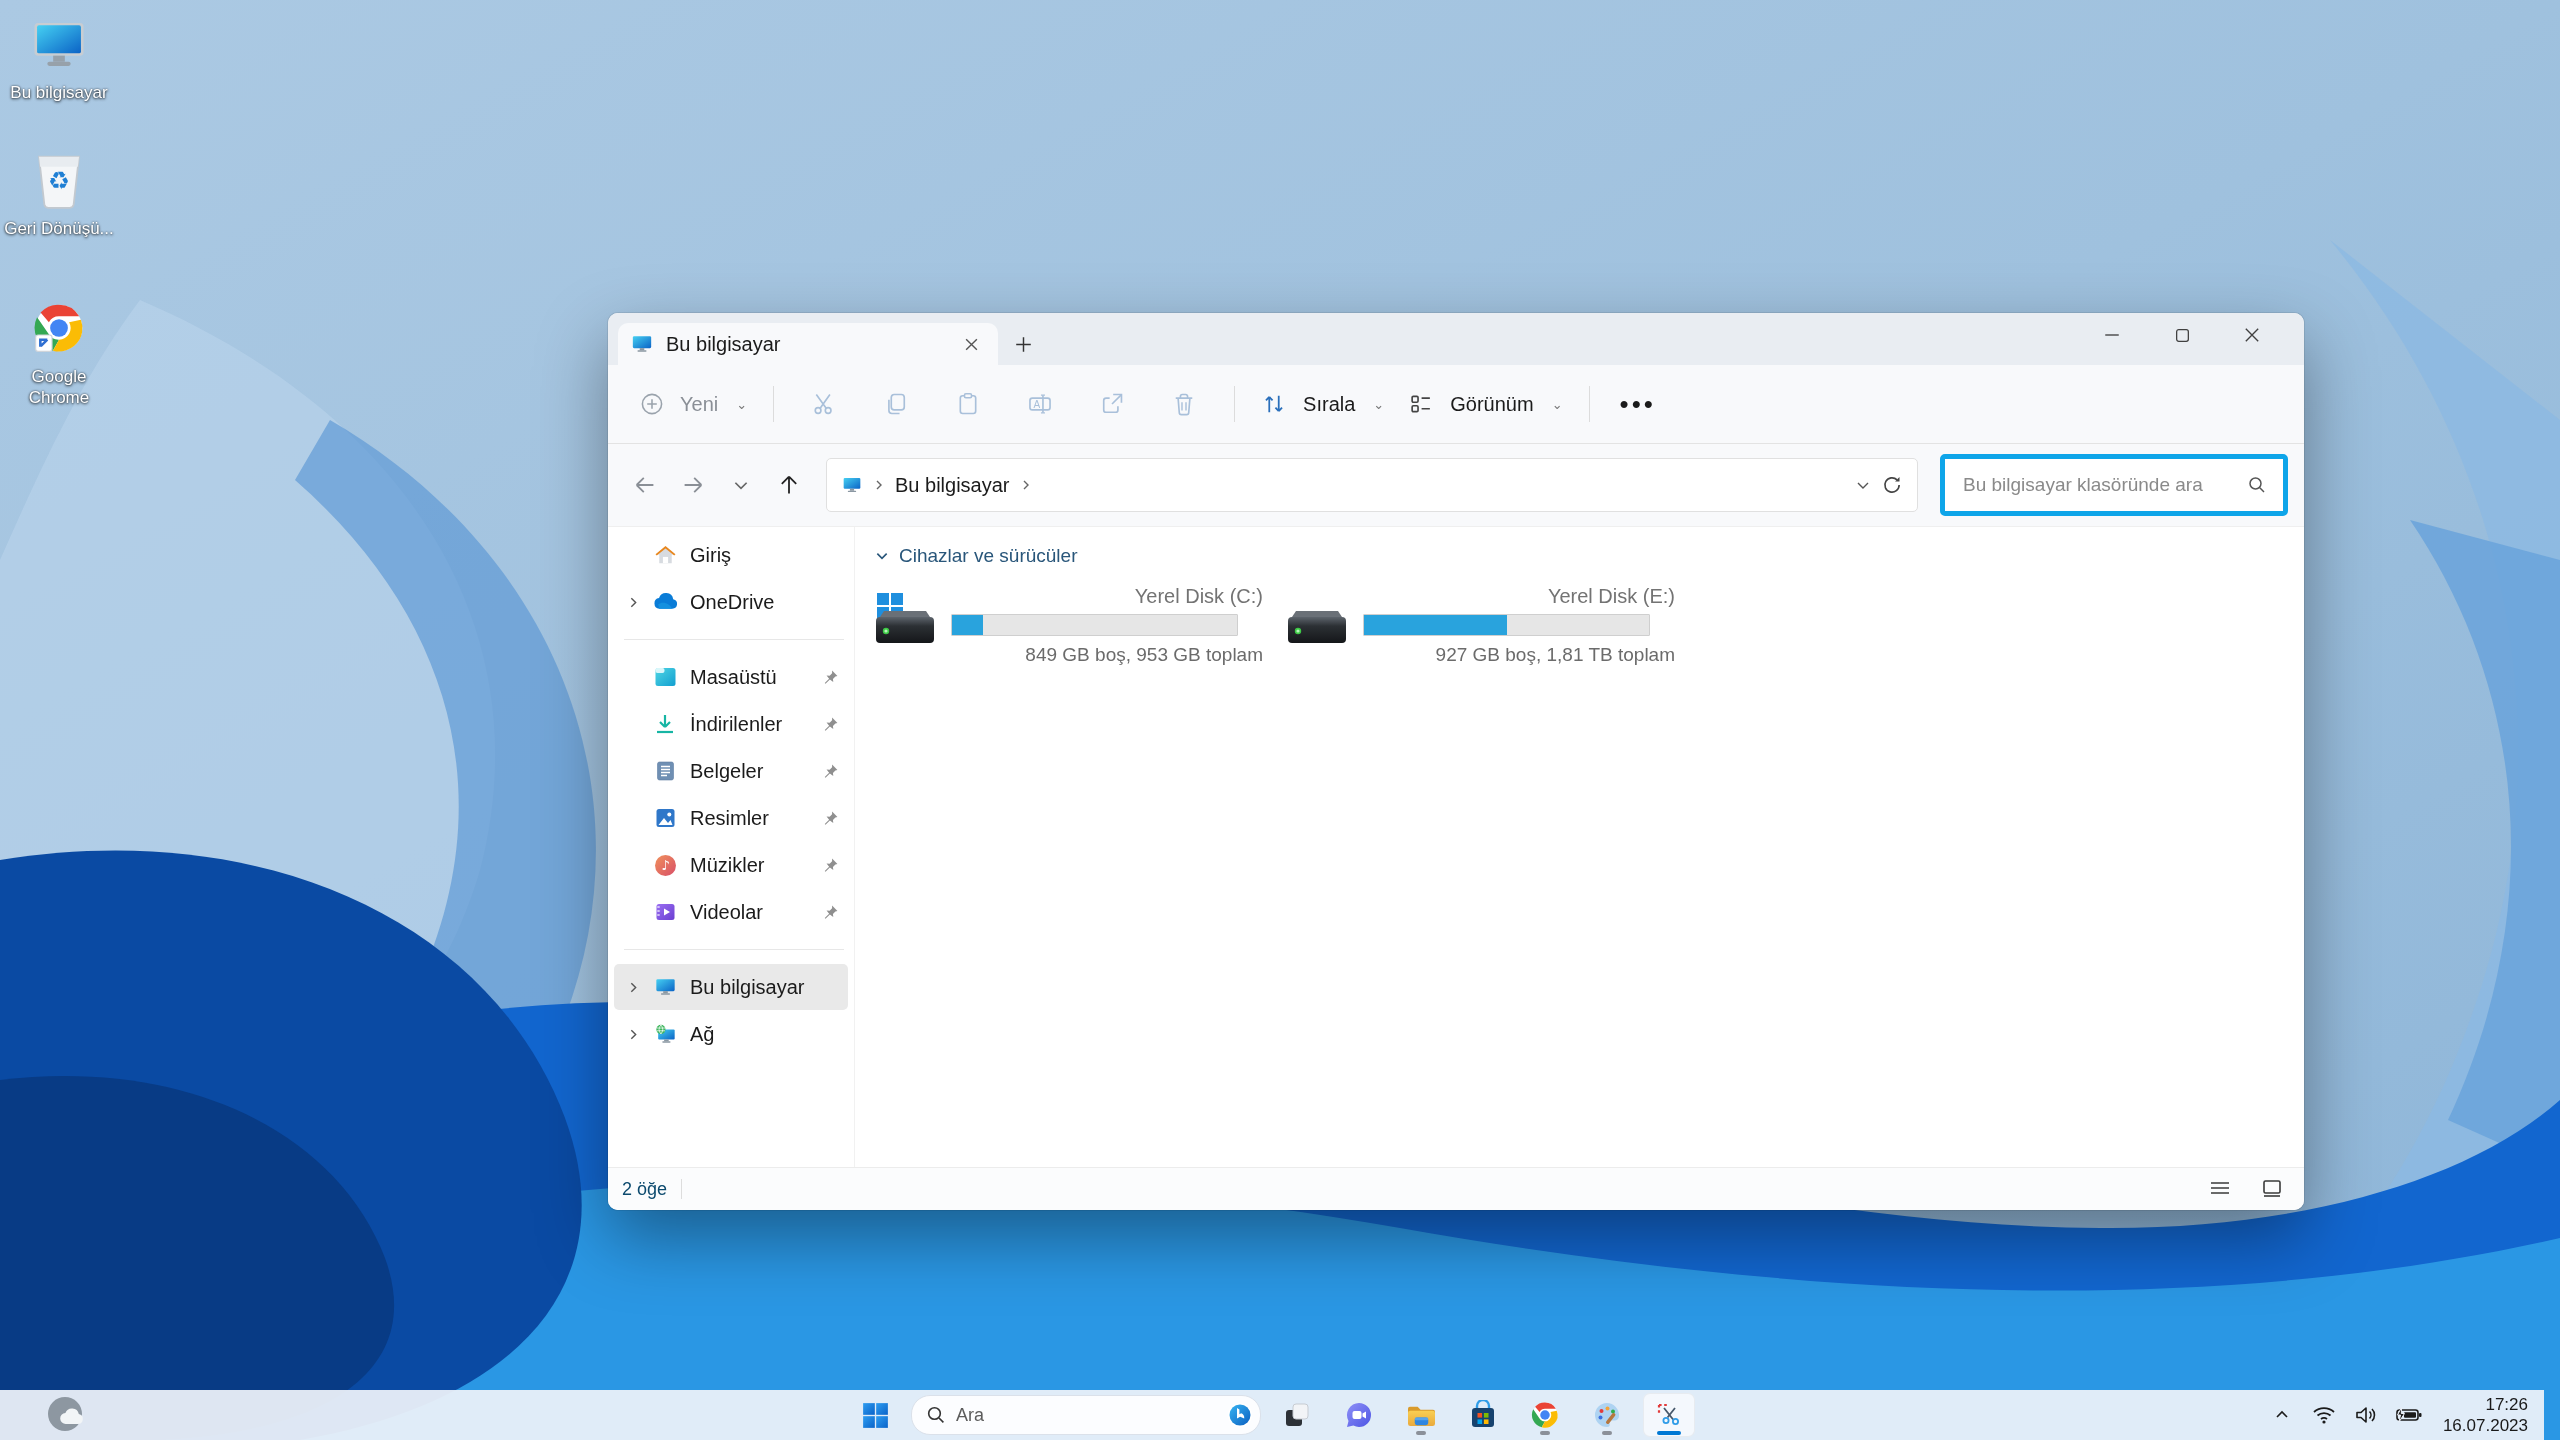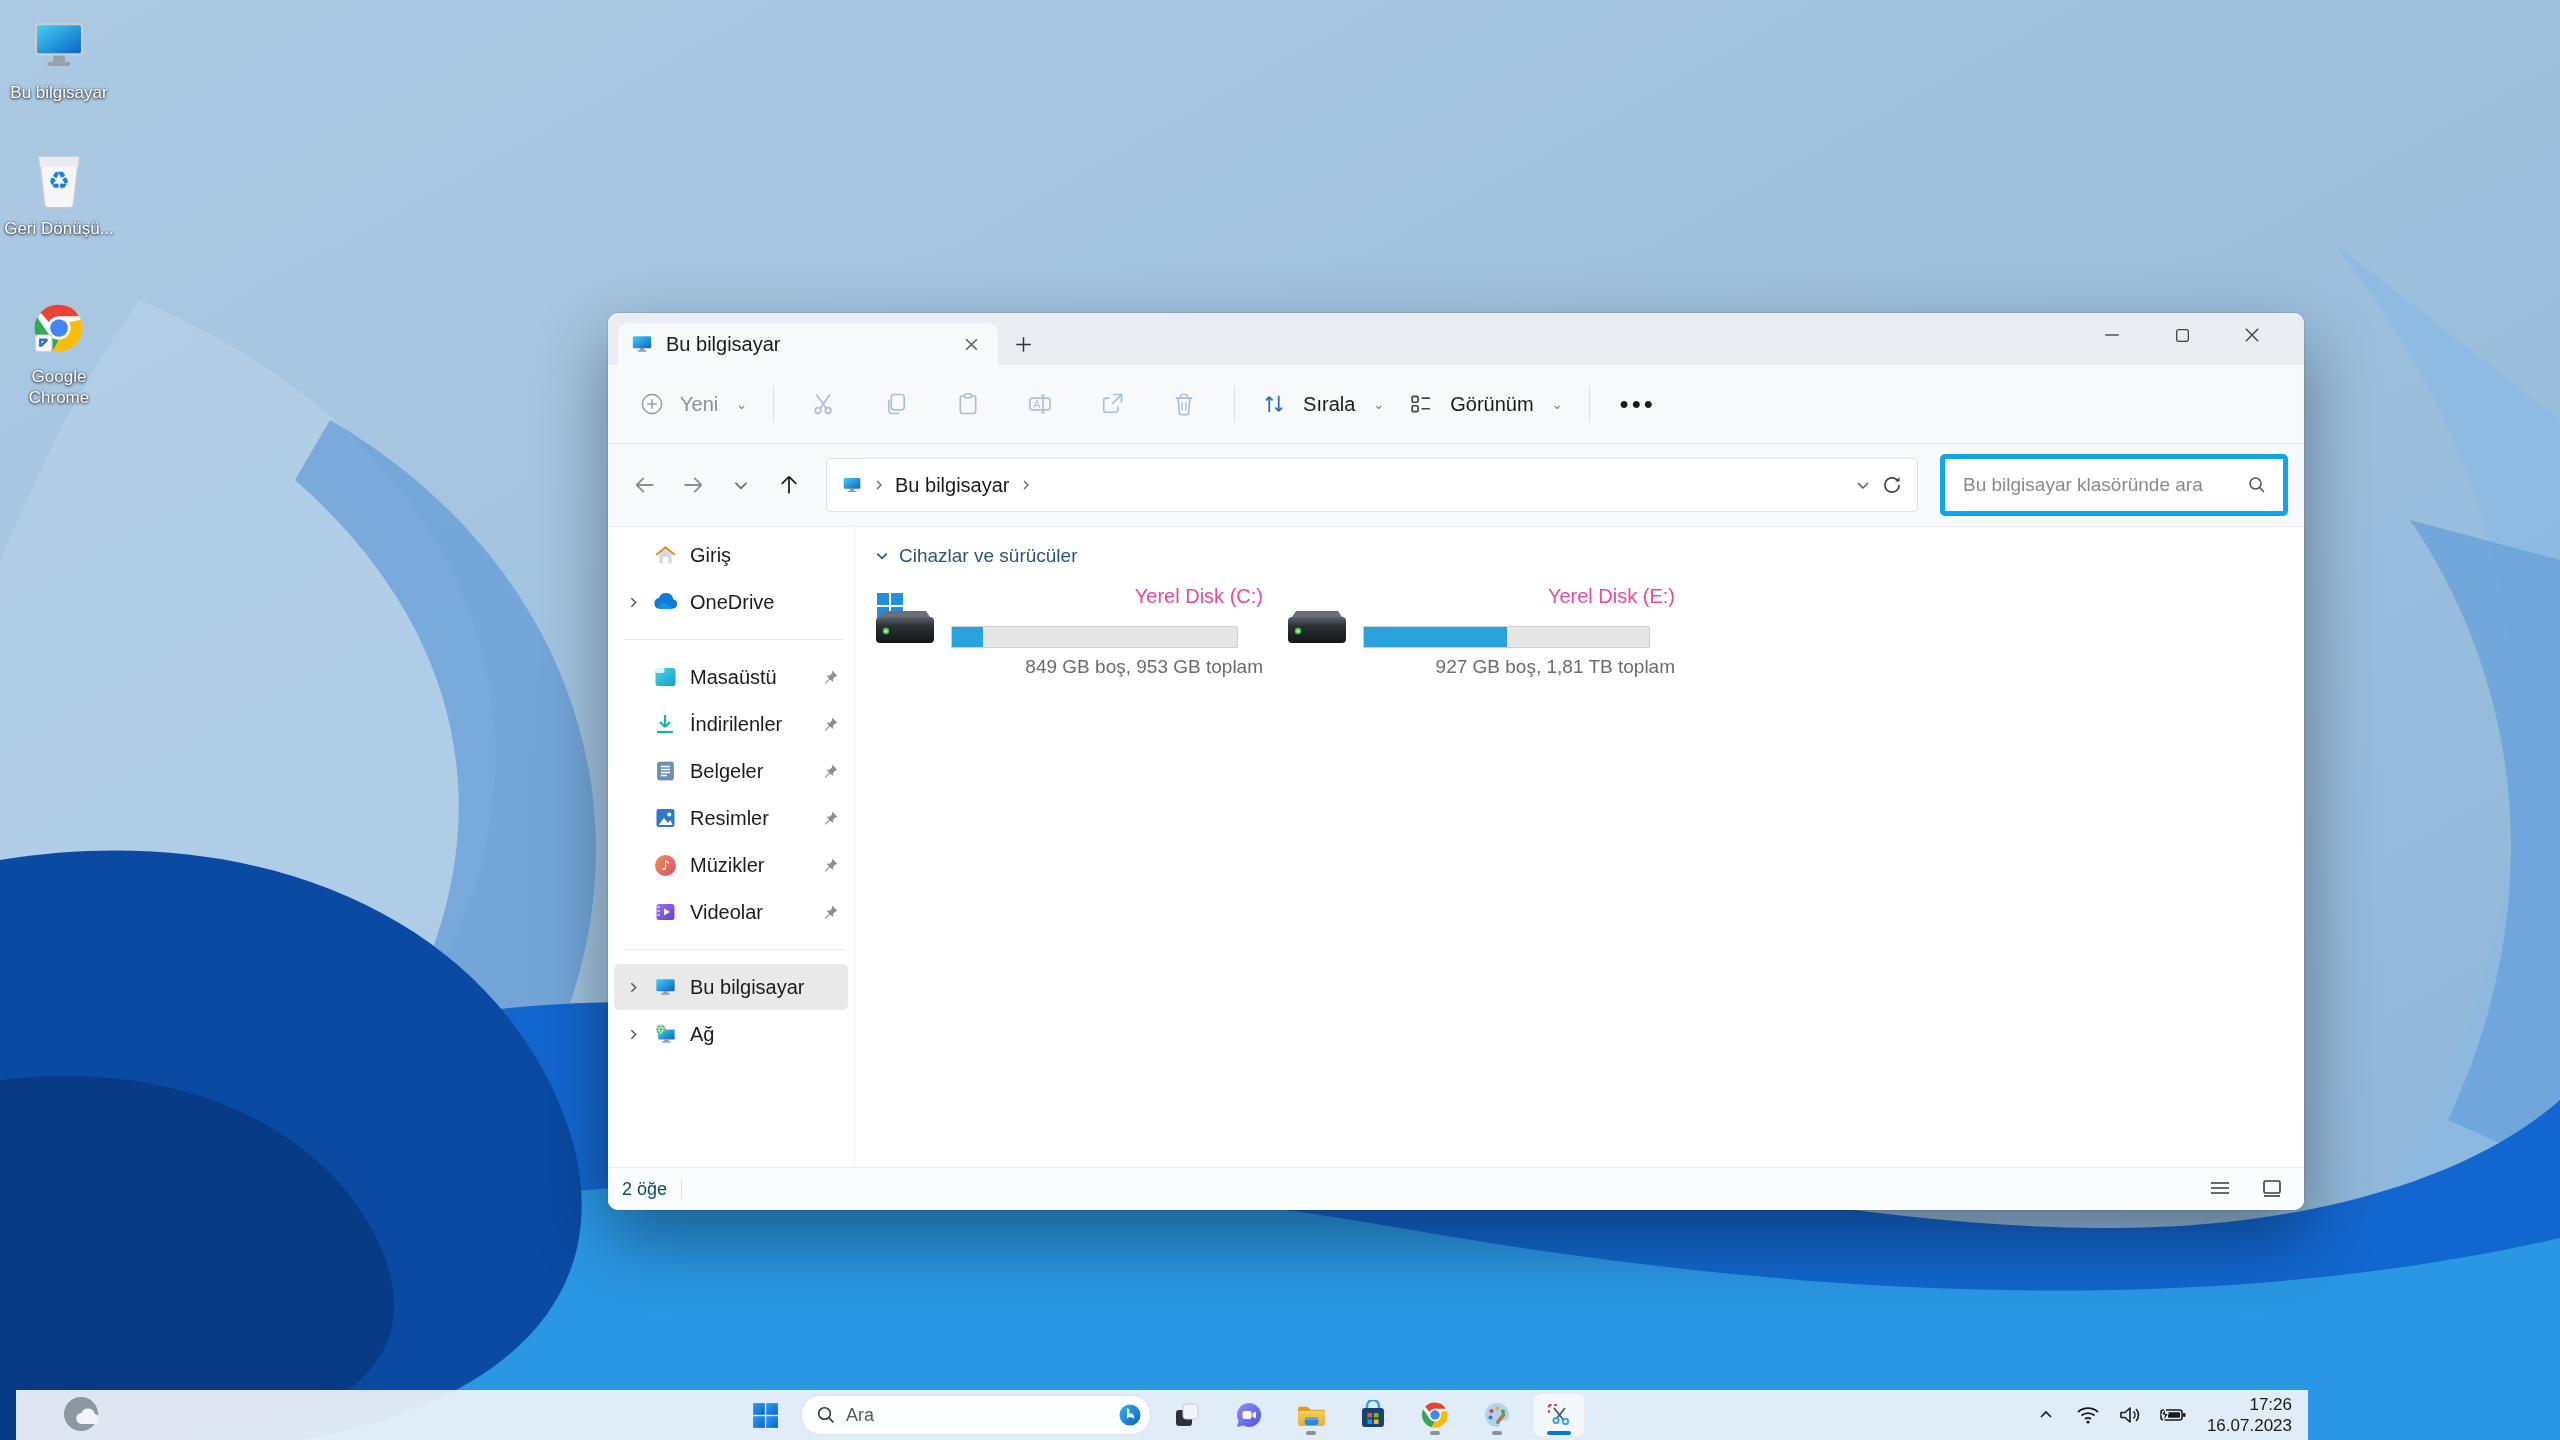--- a/index.html
+++ b/index.html
@@ -54,34 +54,34 @@
   .side-item .silbl{flex:1;font-size:20px;color:#1b1b1b;margin-left:6px;white-space:nowrap;overflow:hidden;}
   .side-item .pin{width:24px;display:flex;justify-content:center;}
   .side-sep{height:1px;background:#e7e7e7;margin:14px 10px 14px 16px;}
 
   .main{flex:1;padding:18px 0 0 20px;position:relative;text-align:right;}
   .section-hd{display:flex;align-items:center;gap:10px;font-size:19px;color:var(--section-title,#29567a);margin-bottom:18px;}
   .drives{display:flex;gap:24px;}
   .drive{display:flex;gap:14px;width:388px;}
   .drive .dic{width:62px;position:relative;padding-top:8px;}
   .drive .dinfo{flex:1;}
-  .drive .dname{font-size:20px;color:#ec4899;margin-bottom:18px;}
+  .drive .dname{font-size:20px;color:#737373;margin-bottom:6px;}
   .drive .dbar{height:20px;width:285px;background:var(--drive-bar-track,#e6e6e6);border:1px solid #cfcfcf;border-radius:1px;}
   .drive .dfill{height:100%;background:var(--drive-bar-fill,#29a3dd);}
   .drive .ddetail{font-size:19px;color:#6b6b6b;margin-top:8px;}
 
   .statusbar{height:42px;flex:0 0 auto;display:flex;align-items:center;background:#fbfcfd;border-top:1px solid #ececec;
     border-radius:0 0 10px 10px;padding:0 14px;}
   .statusbar .count{font-size:18px;color:#0c4a6e;}
   .statusbar .s-sep{width:1px;height:20px;background:#ddd;margin-left:14px;}
   .statusbar .sright{margin-left:auto;display:flex;gap:16px;}
   .sv-btn{width:36px;height:30px;display:flex;align-items:center;justify-content:center;border-radius:4px;}
 
   
-  #taskbar{position:absolute;left:16px;bottom:0;width:2292px;height:50px;background:rgba(236,241,249,.94);
+  #taskbar{position:absolute;left:0;bottom:0;width:2544px;height:50px;background:rgba(236,241,249,.94);
     display:flex;align-items:center;}
   .tb-center{position:absolute;left:50%;transform:translateX(-50%);display:flex;align-items:center;gap:10px;}
   .tb-btn{width:52px;height:44px;border-radius:7px;display:flex;flex-direction:column;align-items:center;justify-content:center;position:relative;}
   .tb-btn .dot{position:absolute;bottom:2px;width:10px;height:4px;border-radius:2px;background:#8b9099;}
   .tb-btn.active{background:rgba(255,255,255,.65);box-shadow:inset 0 0 0 1px rgba(0,0,0,.05);}
   .tb-btn.active .dot{width:24px;background:var(--accent,#0078d4);}
   .tb-search{height:38px;width:328px;background:rgba(255,255,255,.9);border:1px solid #dbe1ea;border-radius:19px;
     display:flex;align-items:center;padding:0 6px 0 14px;gap:10px;}
   .tb-search .ph{flex:1;font-size:18px;color:#5c5c5c;}
   .tray{position:absolute;right:0;display:flex;align-items:center;gap:8px;padding-right:16px;}

